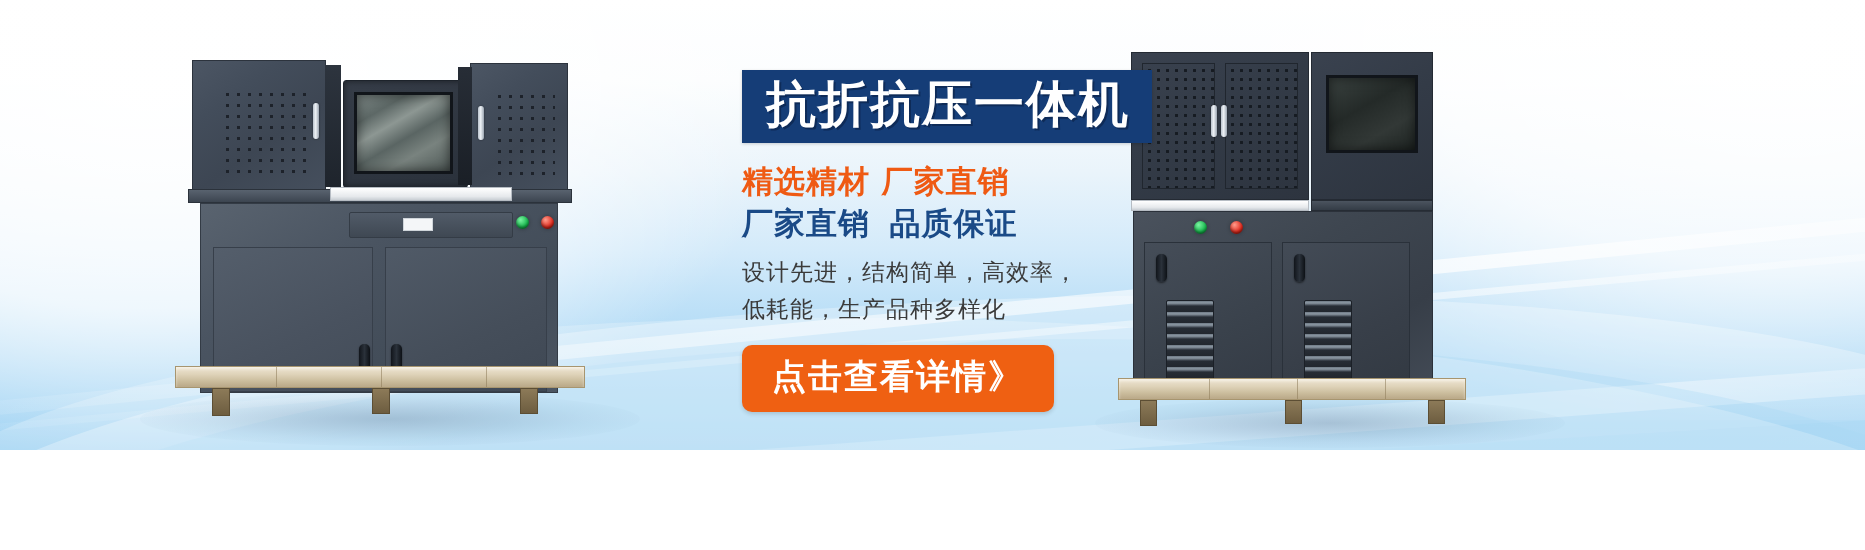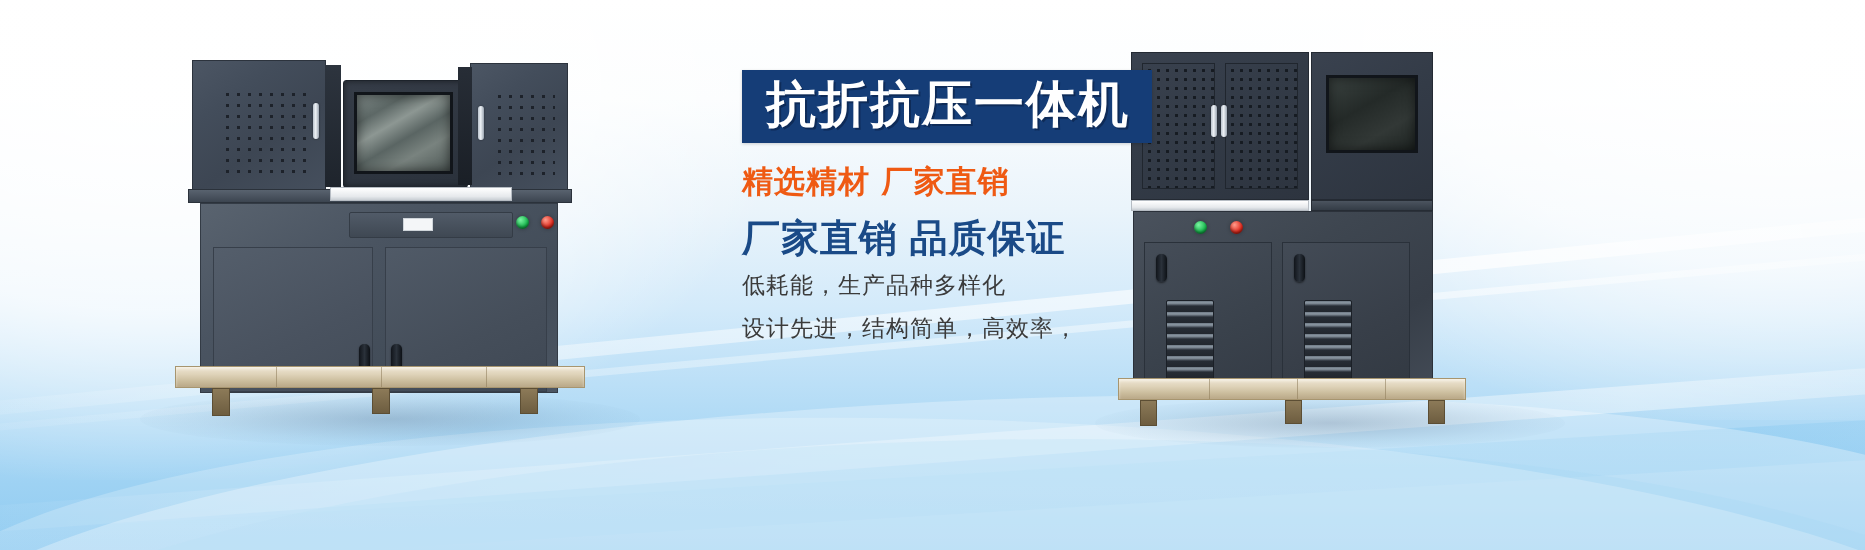--- a/index.html
+++ b/index.html
@@ -4,21 +4,21 @@
 <style>
   * { margin:0; padding:0; box-sizing:border-box; }
   html,body{ background:#fff; }
   body{
     font-family:"Liberation Sans","DejaVu Sans",sans-serif;
   }
 
   #banner{
     position:relative;
     width:1865px;
-    height:550px;
+    height:450px;
     overflow:hidden;
     background:linear-gradient(to bottom,
         #ffffff 0%,
         #fbfdfe 18%,
         #eaf4fb 38%,
         #d3eafa 56%,
         #b4dcf6 74%,
         #9ed2f3 88%,
         #8fcbf1 100%);
   }
@@ -179,24 +179,23 @@
   .line-orange{
     margin-top:18px;
     font-family:"DejaVu Sans","Liberation Sans",sans-serif;
     font-weight:bold;
     font-size:31px;
     letter-spacing:1px;
     color:#ef5a13;
     white-space:nowrap;
   }
   .line-blue{
-    margin-top:10px;
-    font-family:Liberation Sans, sans-serif;
+    font-family:Liberation Mono, monospace;
     font-weight:bold;
-    font-size:38px;
+    font-size:31px;
     letter-spacing:1px;
     color:#1a4a87;
     white-space:nowrap;
   }
   .line-grey{
     margin-top:12px;
     font-family:"DejaVu Sans","Liberation Sans",sans-serif;
     font-size:23px;
     letter-spacing:1px;
     color:#3b3b3b;
@@ -358,20 +357,23 @@
   <div id="copy">
 
     <div class="title-bar">
       <span>抗折抗压一体机</span>
     </div>
 
     <div class="line-orange">精选精材 厂家直销</div>
 
     <div class="line-blue">厂家直销 品质保证</div>
 
+    <div class="line-grey">设计先进，结构简单，高效率，</div>
+
     <div class="line-grey second">低耗能，生产品种多样化</div>
 
-    <div class="line-grey">设计先进，结构简单，高效率，</div>
-
+    <div class="cta">
+      <span>点击查看详情》</span>
+    </div>
 
   </div>
 
 </div>
 
 </body></html>

